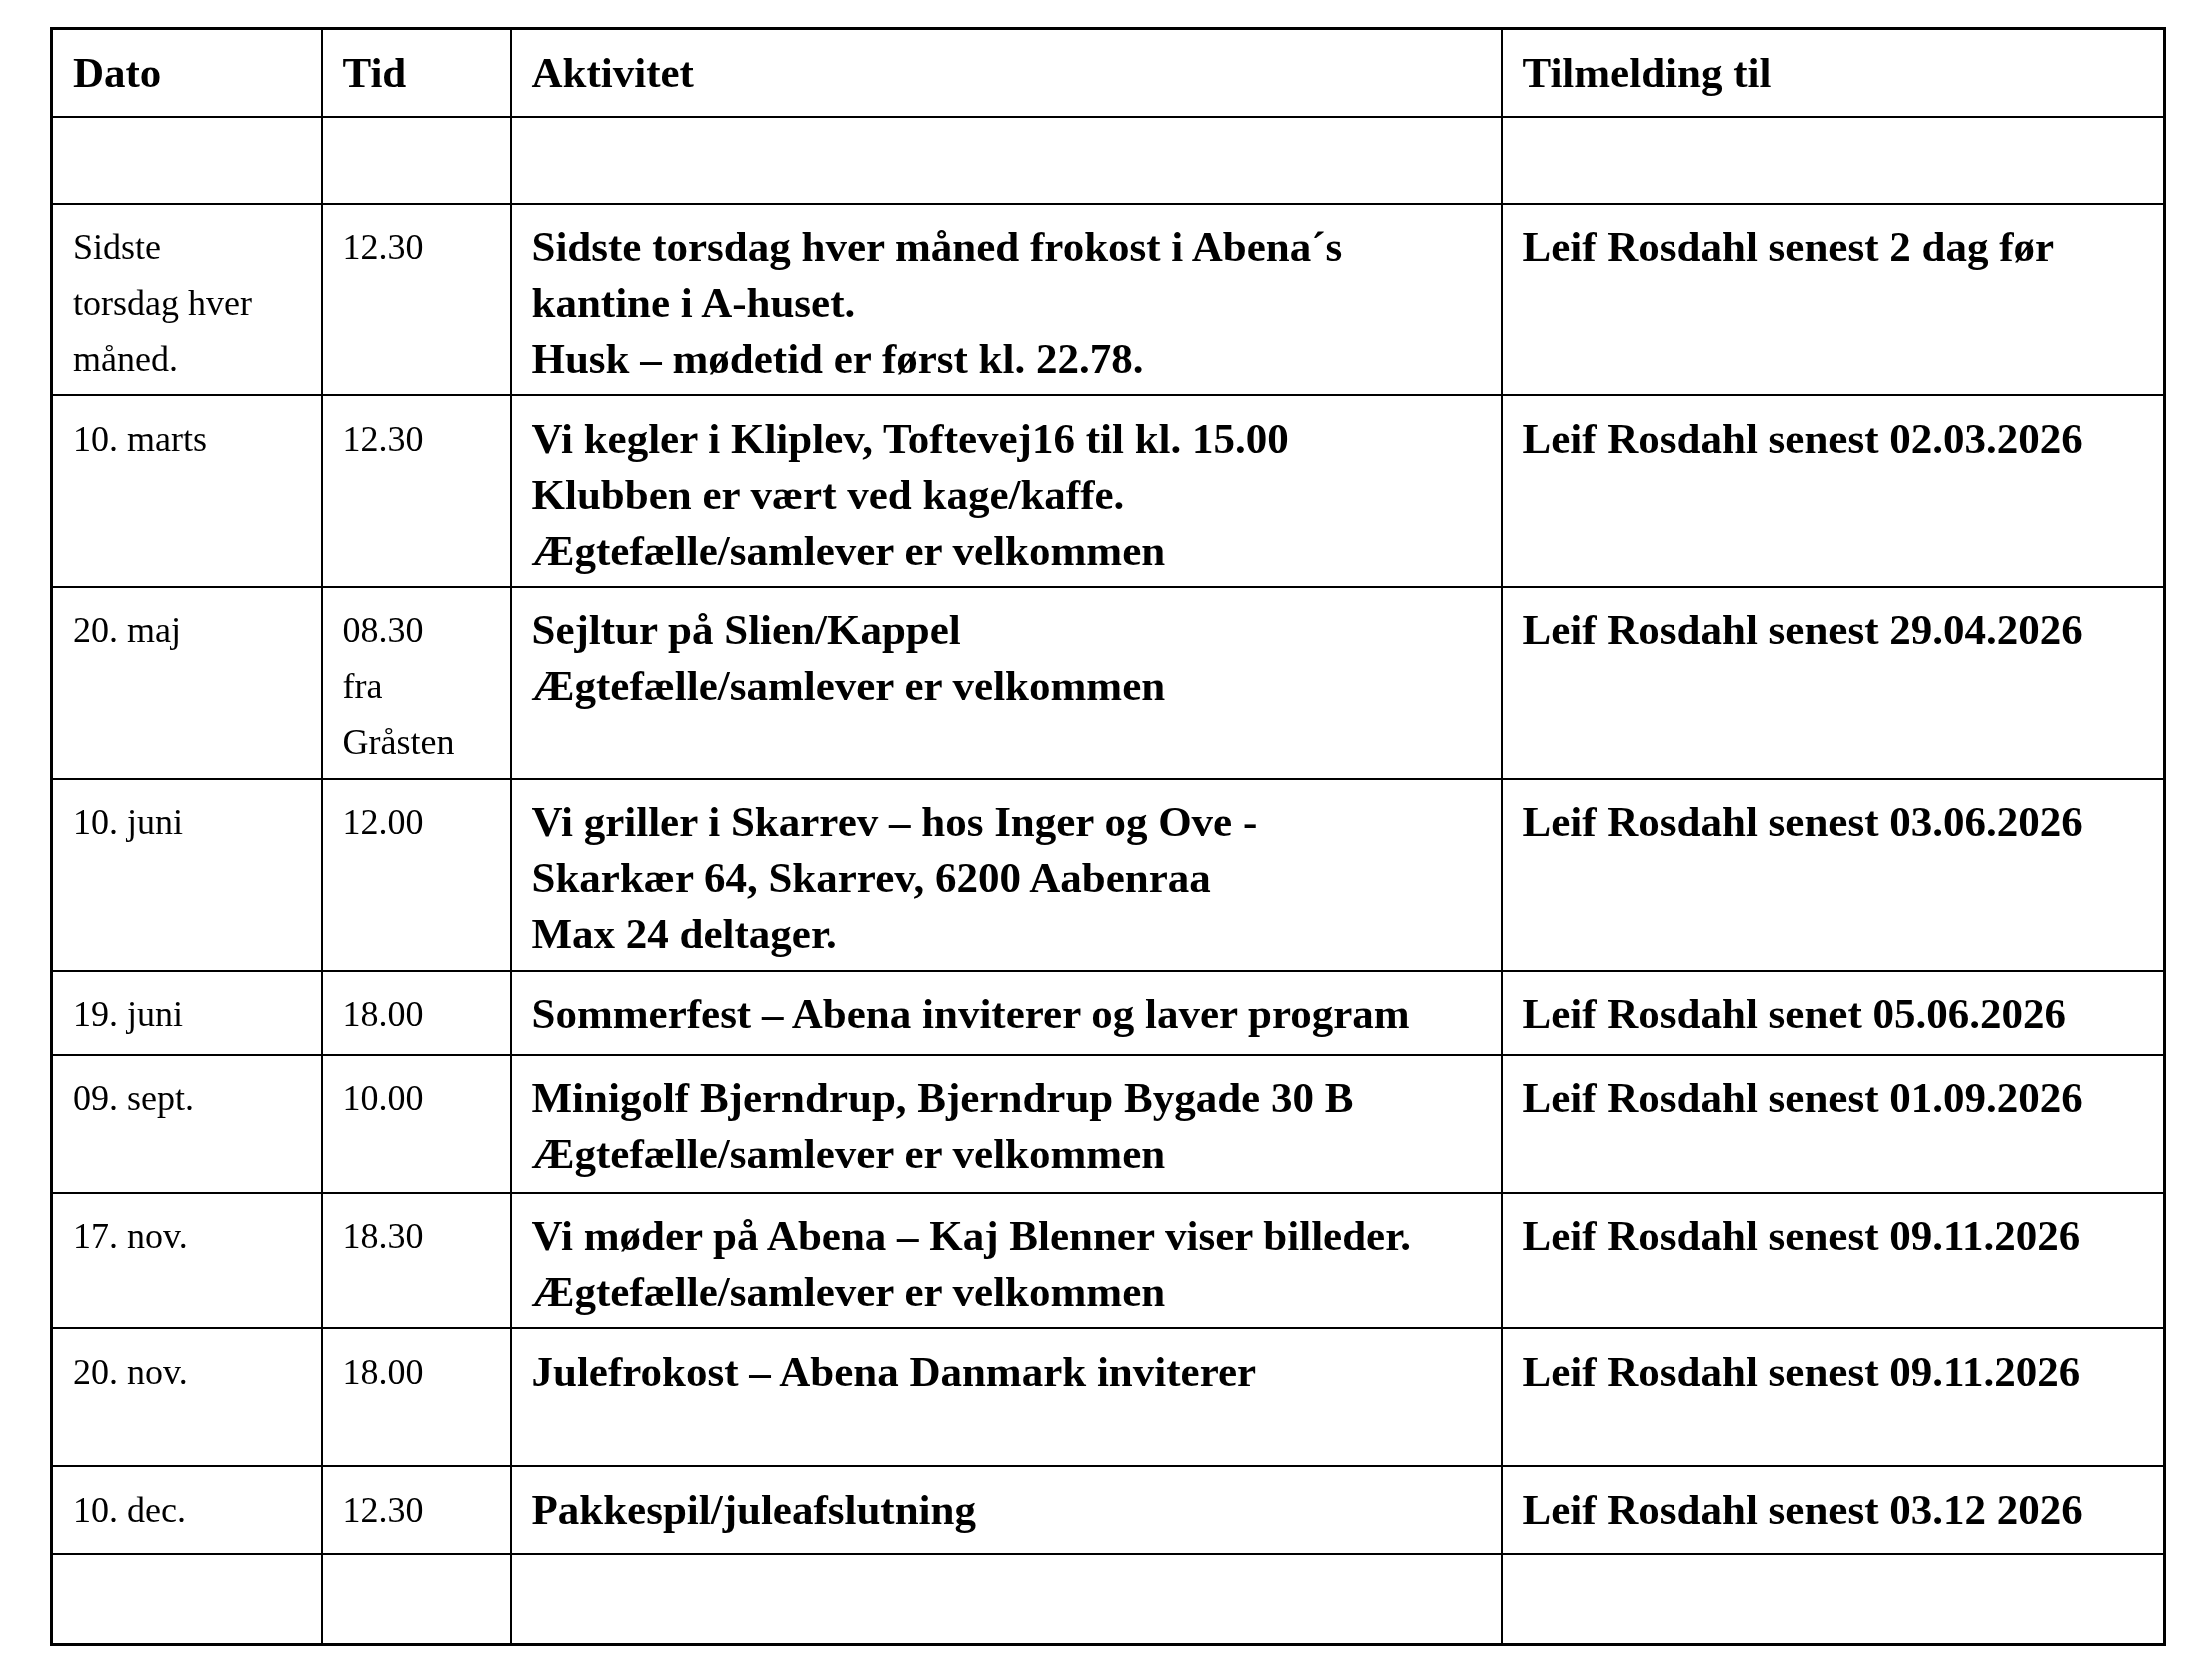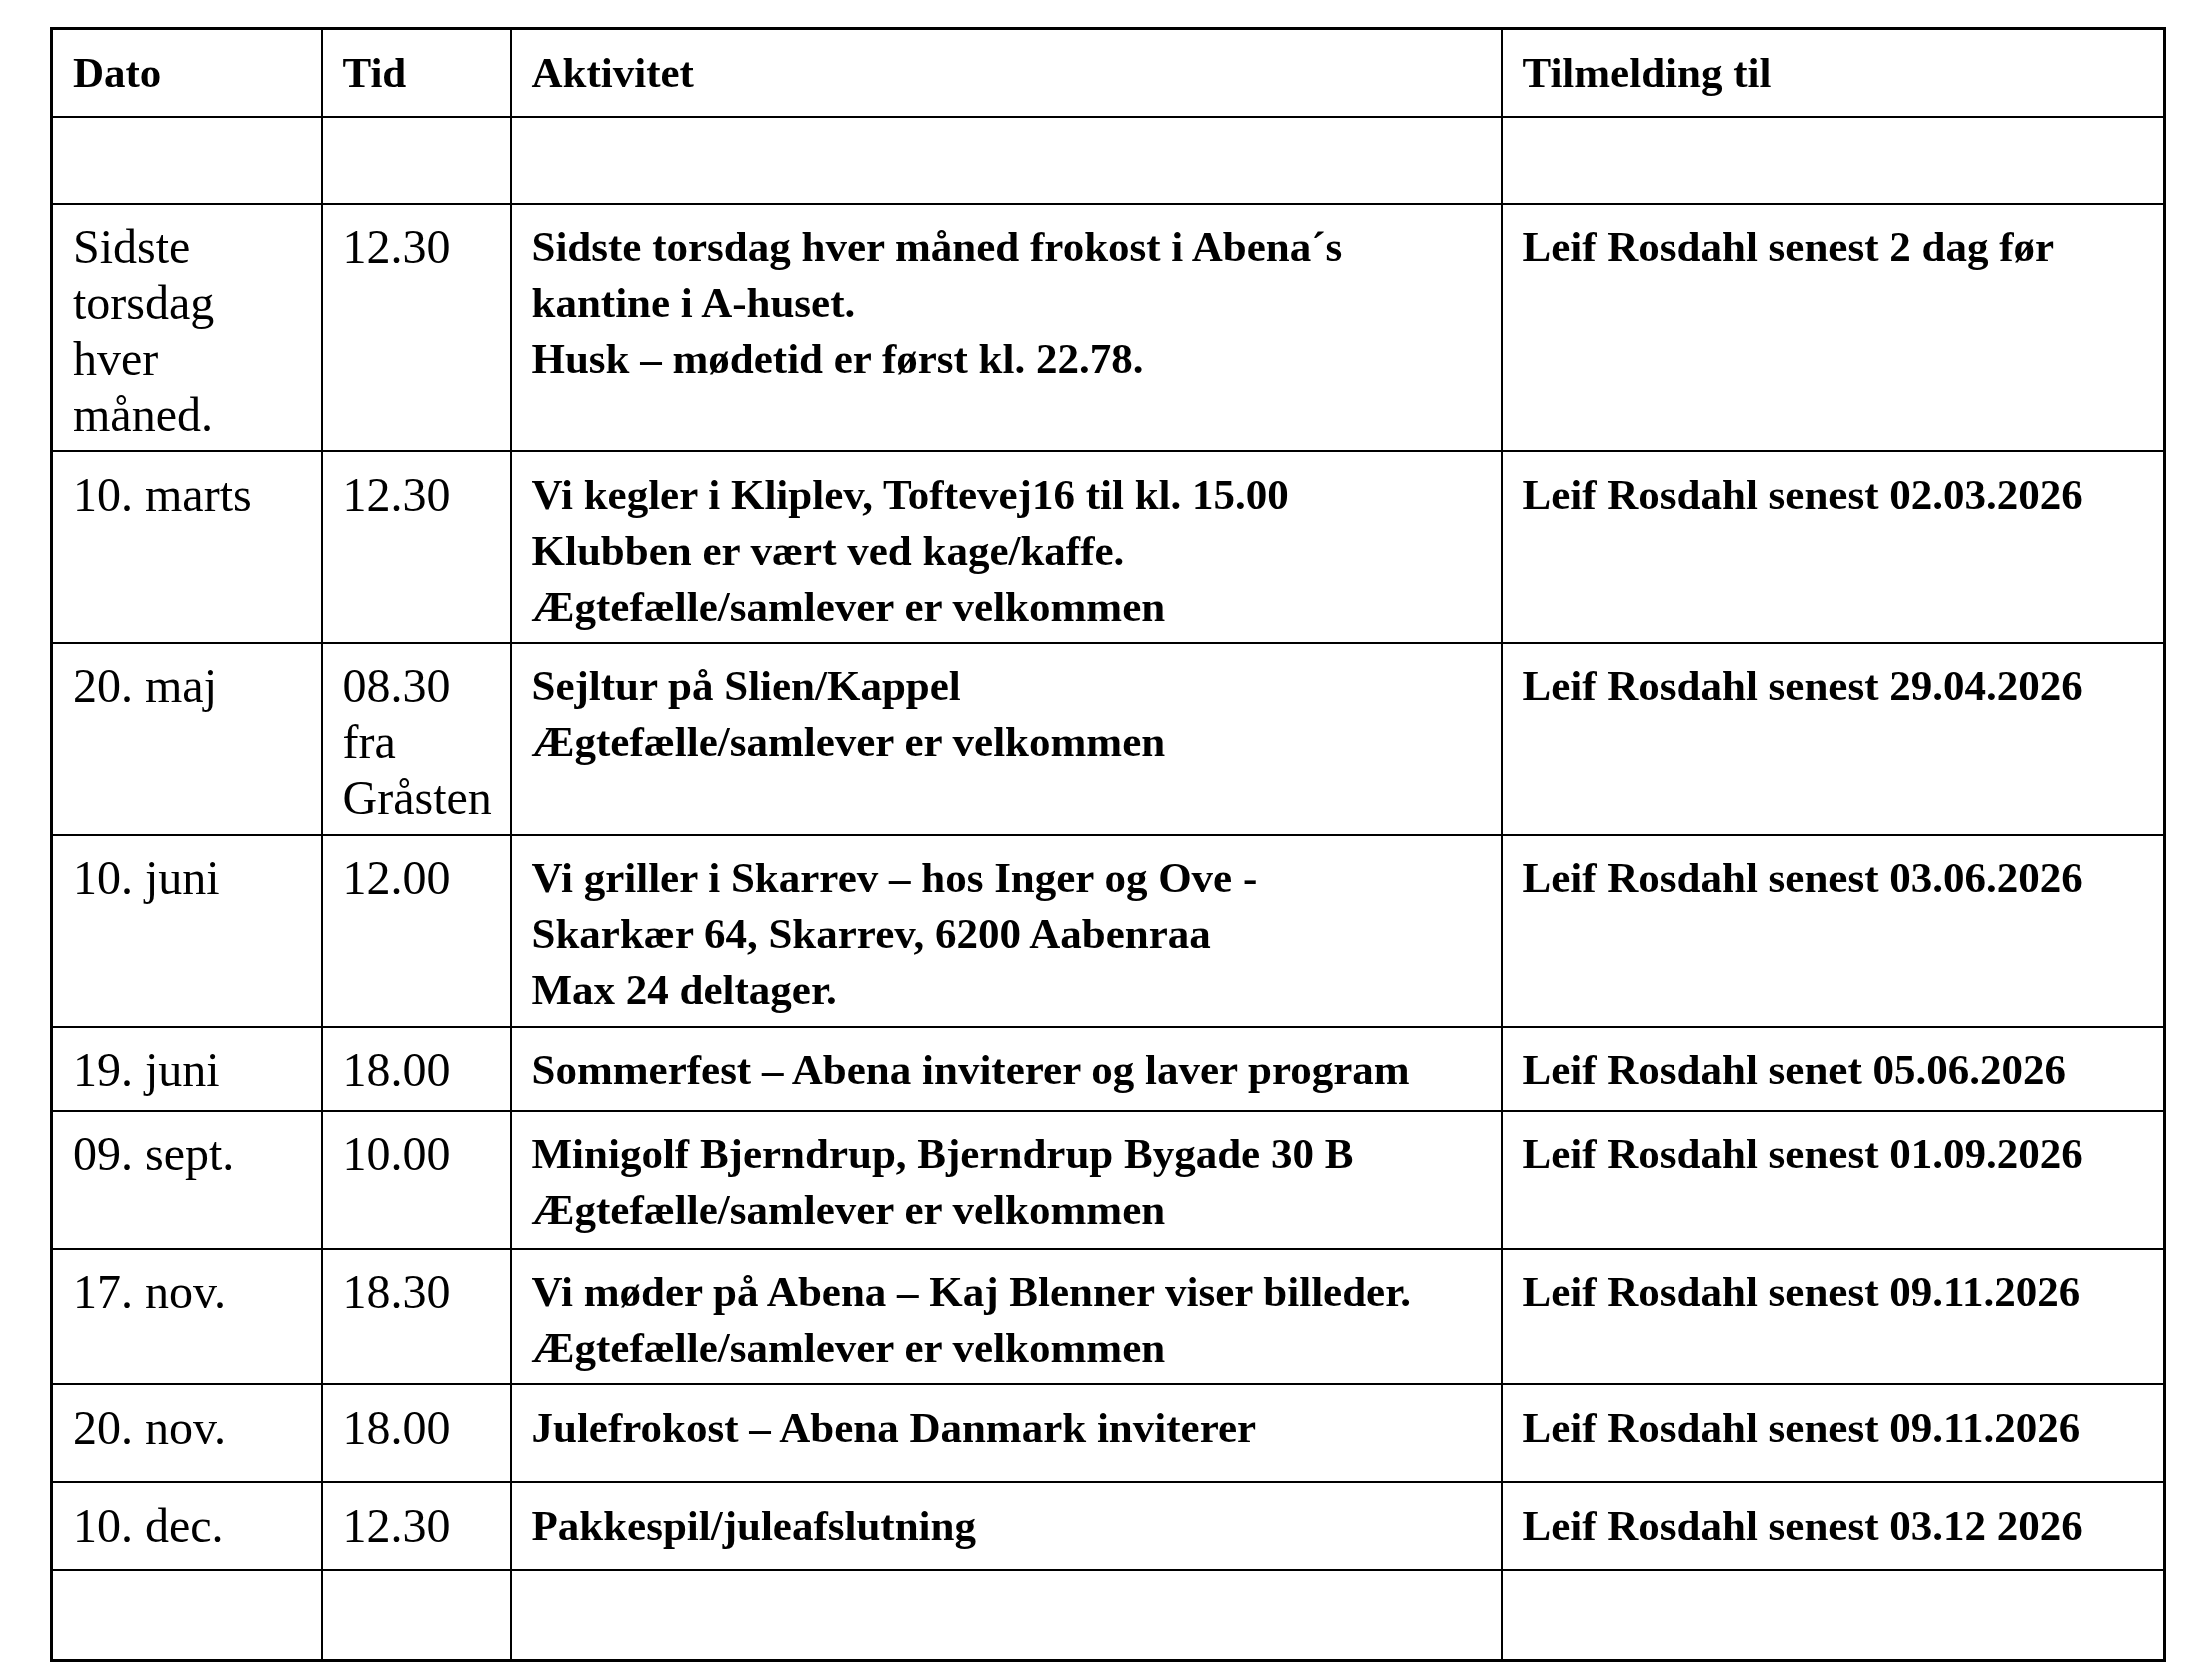--- a/index.html
+++ b/index.html
@@ -25,21 +25,21 @@
     padding-left: 44px;
   }
   table.schedule td {
     border: 2.7px solid #000000;
     vertical-align: top;
     padding: 14.5px 14.5px 7.2px 20px;
     white-space: pre-line;
     overflow: hidden;
   }
   td.reg {
-    font-size: 48px;
+    font-size: 36px;
     line-height: 56px;
     font-weight: normal;
   }
   td.bold {
     font-size: 43px;
     line-height: 56px;
     font-weight: bold;
   }
 </style>
 </head>
@@ -123,21 +123,21 @@
   </tr>
 
   <tr style="height:118px">
     <td class="reg">17. nov.</td>
     <td class="reg">18.30</td>
     <td class="bold">Vi møder på Abena – Kaj Blenner viser billeder.
 Ægtefælle/samlever er velkommen</td>
     <td class="bold">Leif Rosdahl senest 09.11.2026</td>
   </tr>
 
-  <tr style="height:98px">
+  <tr style="height:138px">
     <td class="reg">20. nov.</td>
     <td class="reg">18.00</td>
     <td class="bold">Julefrokost – Abena Danmark inviterer</td>
     <td class="bold">Leif Rosdahl senest 09.11.2026</td>
   </tr>
 
   <tr style="height:88px">
     <td class="reg">10. dec.</td>
     <td class="reg">12.30</td>
     <td class="bold">Pakkespil/juleafslutning</td>

